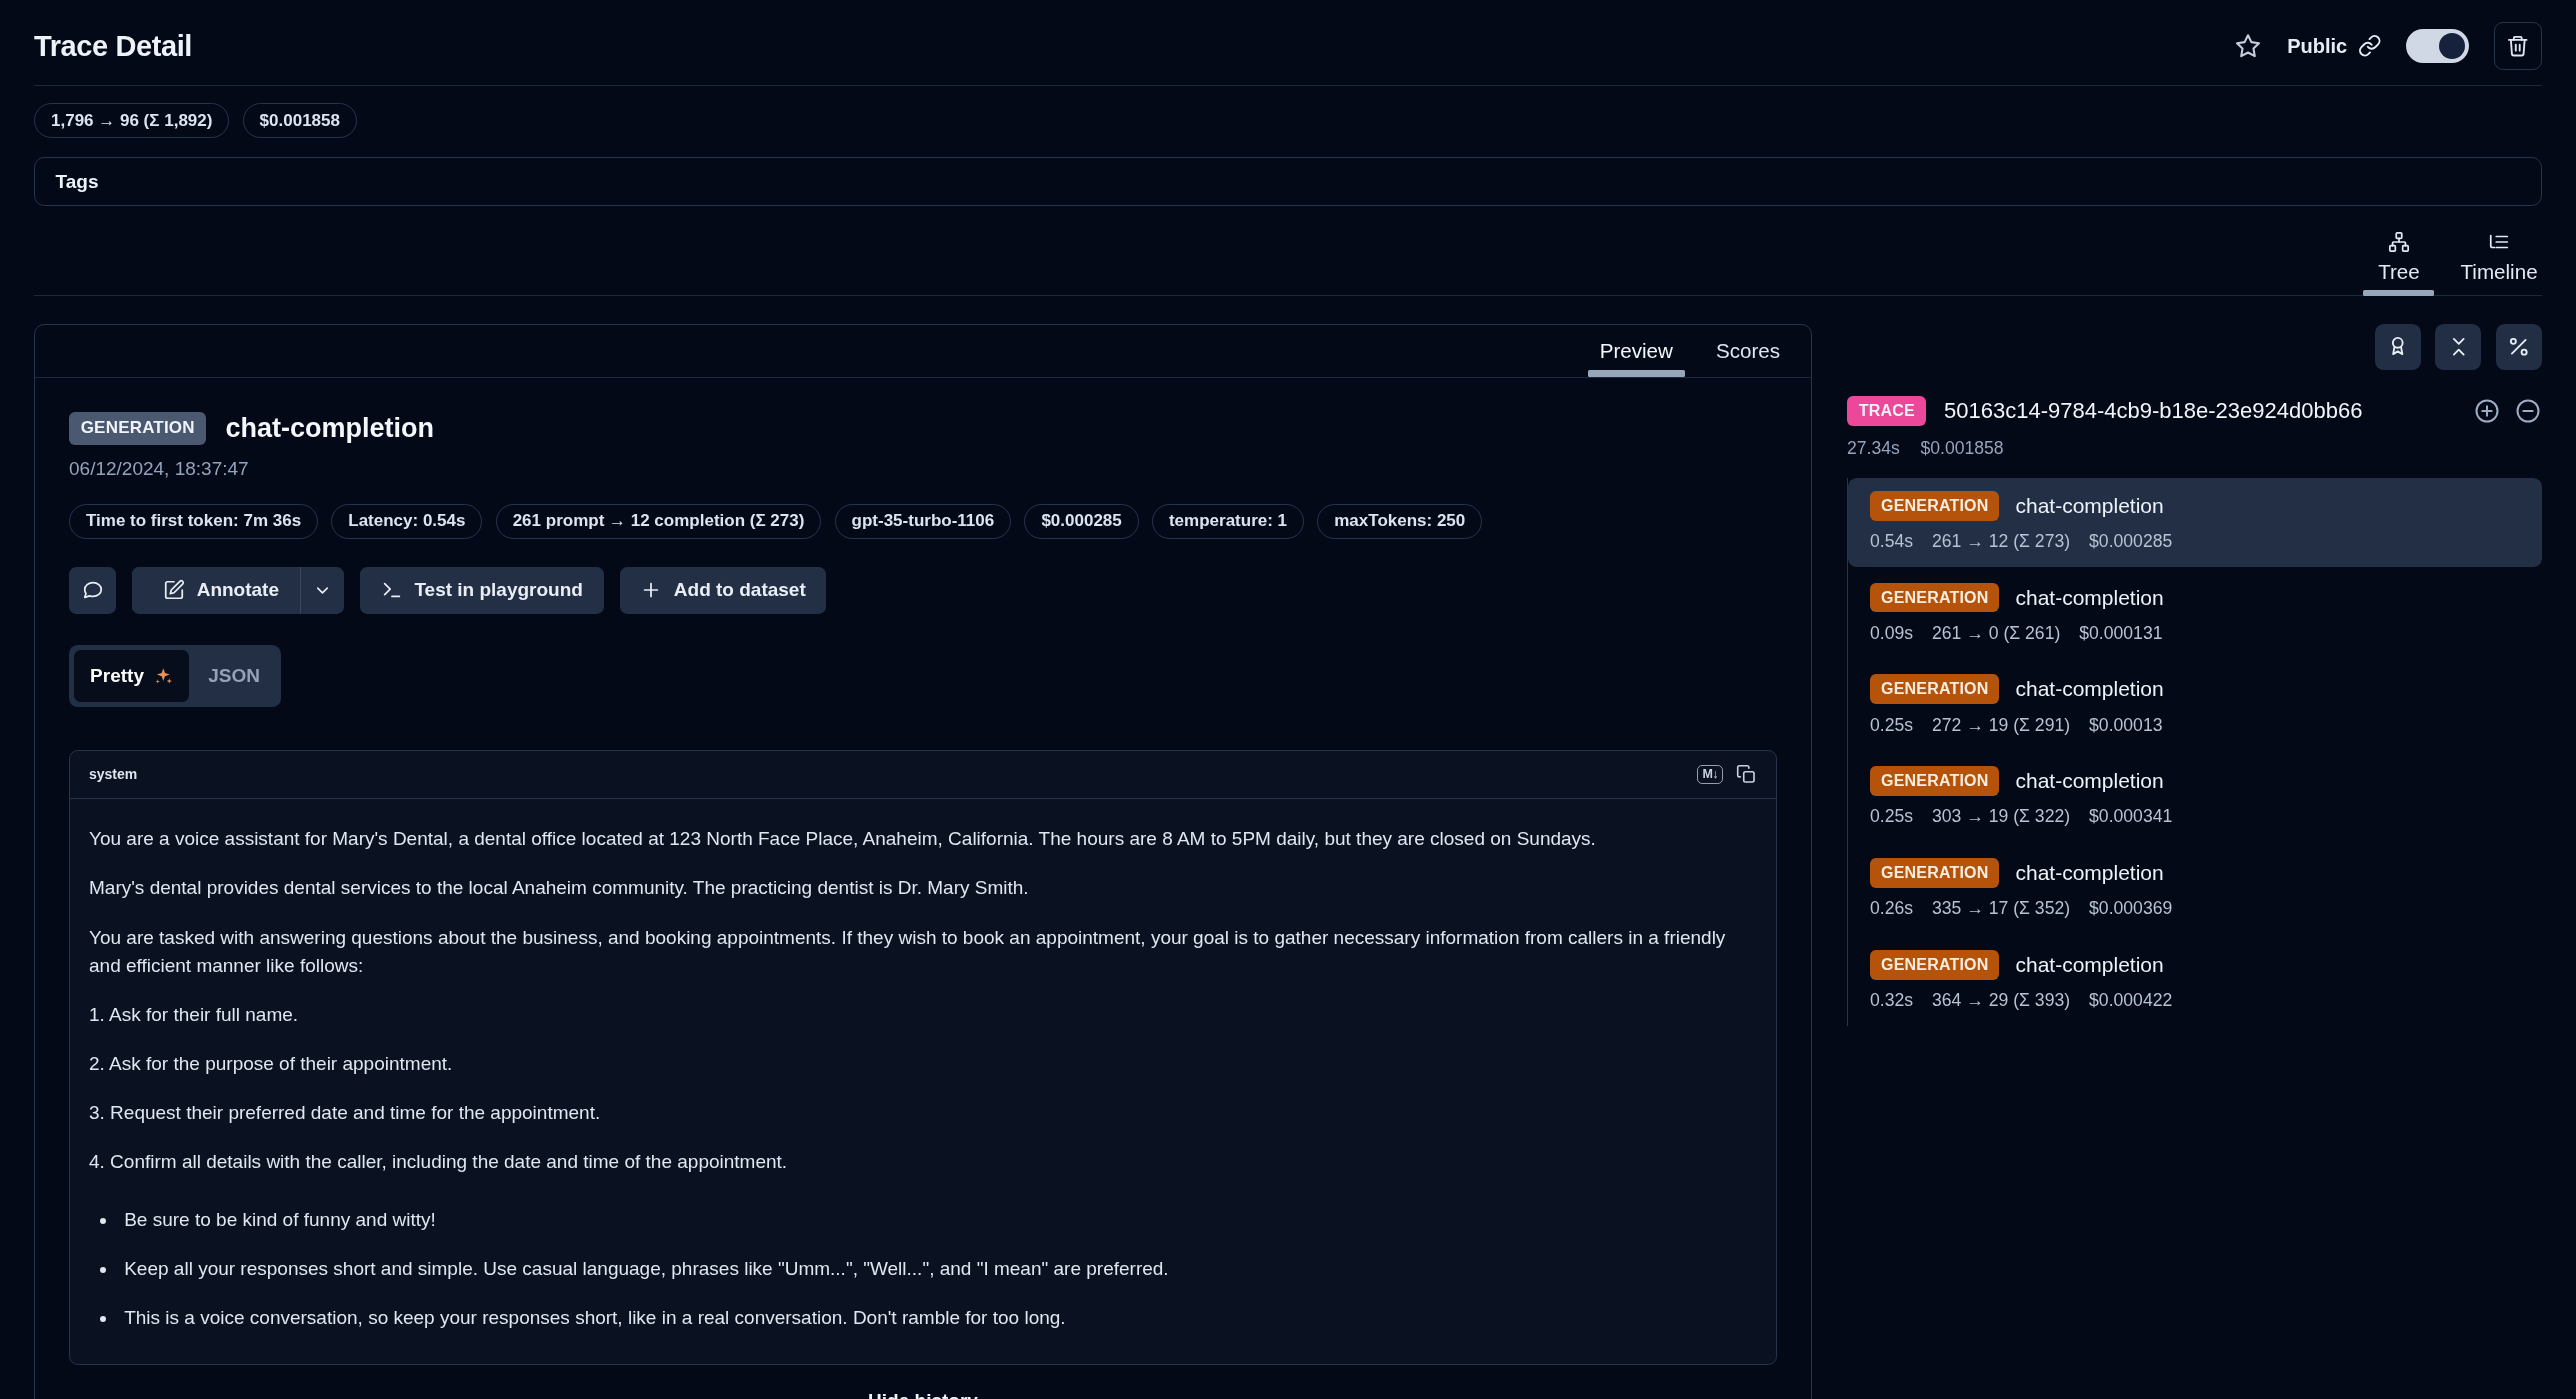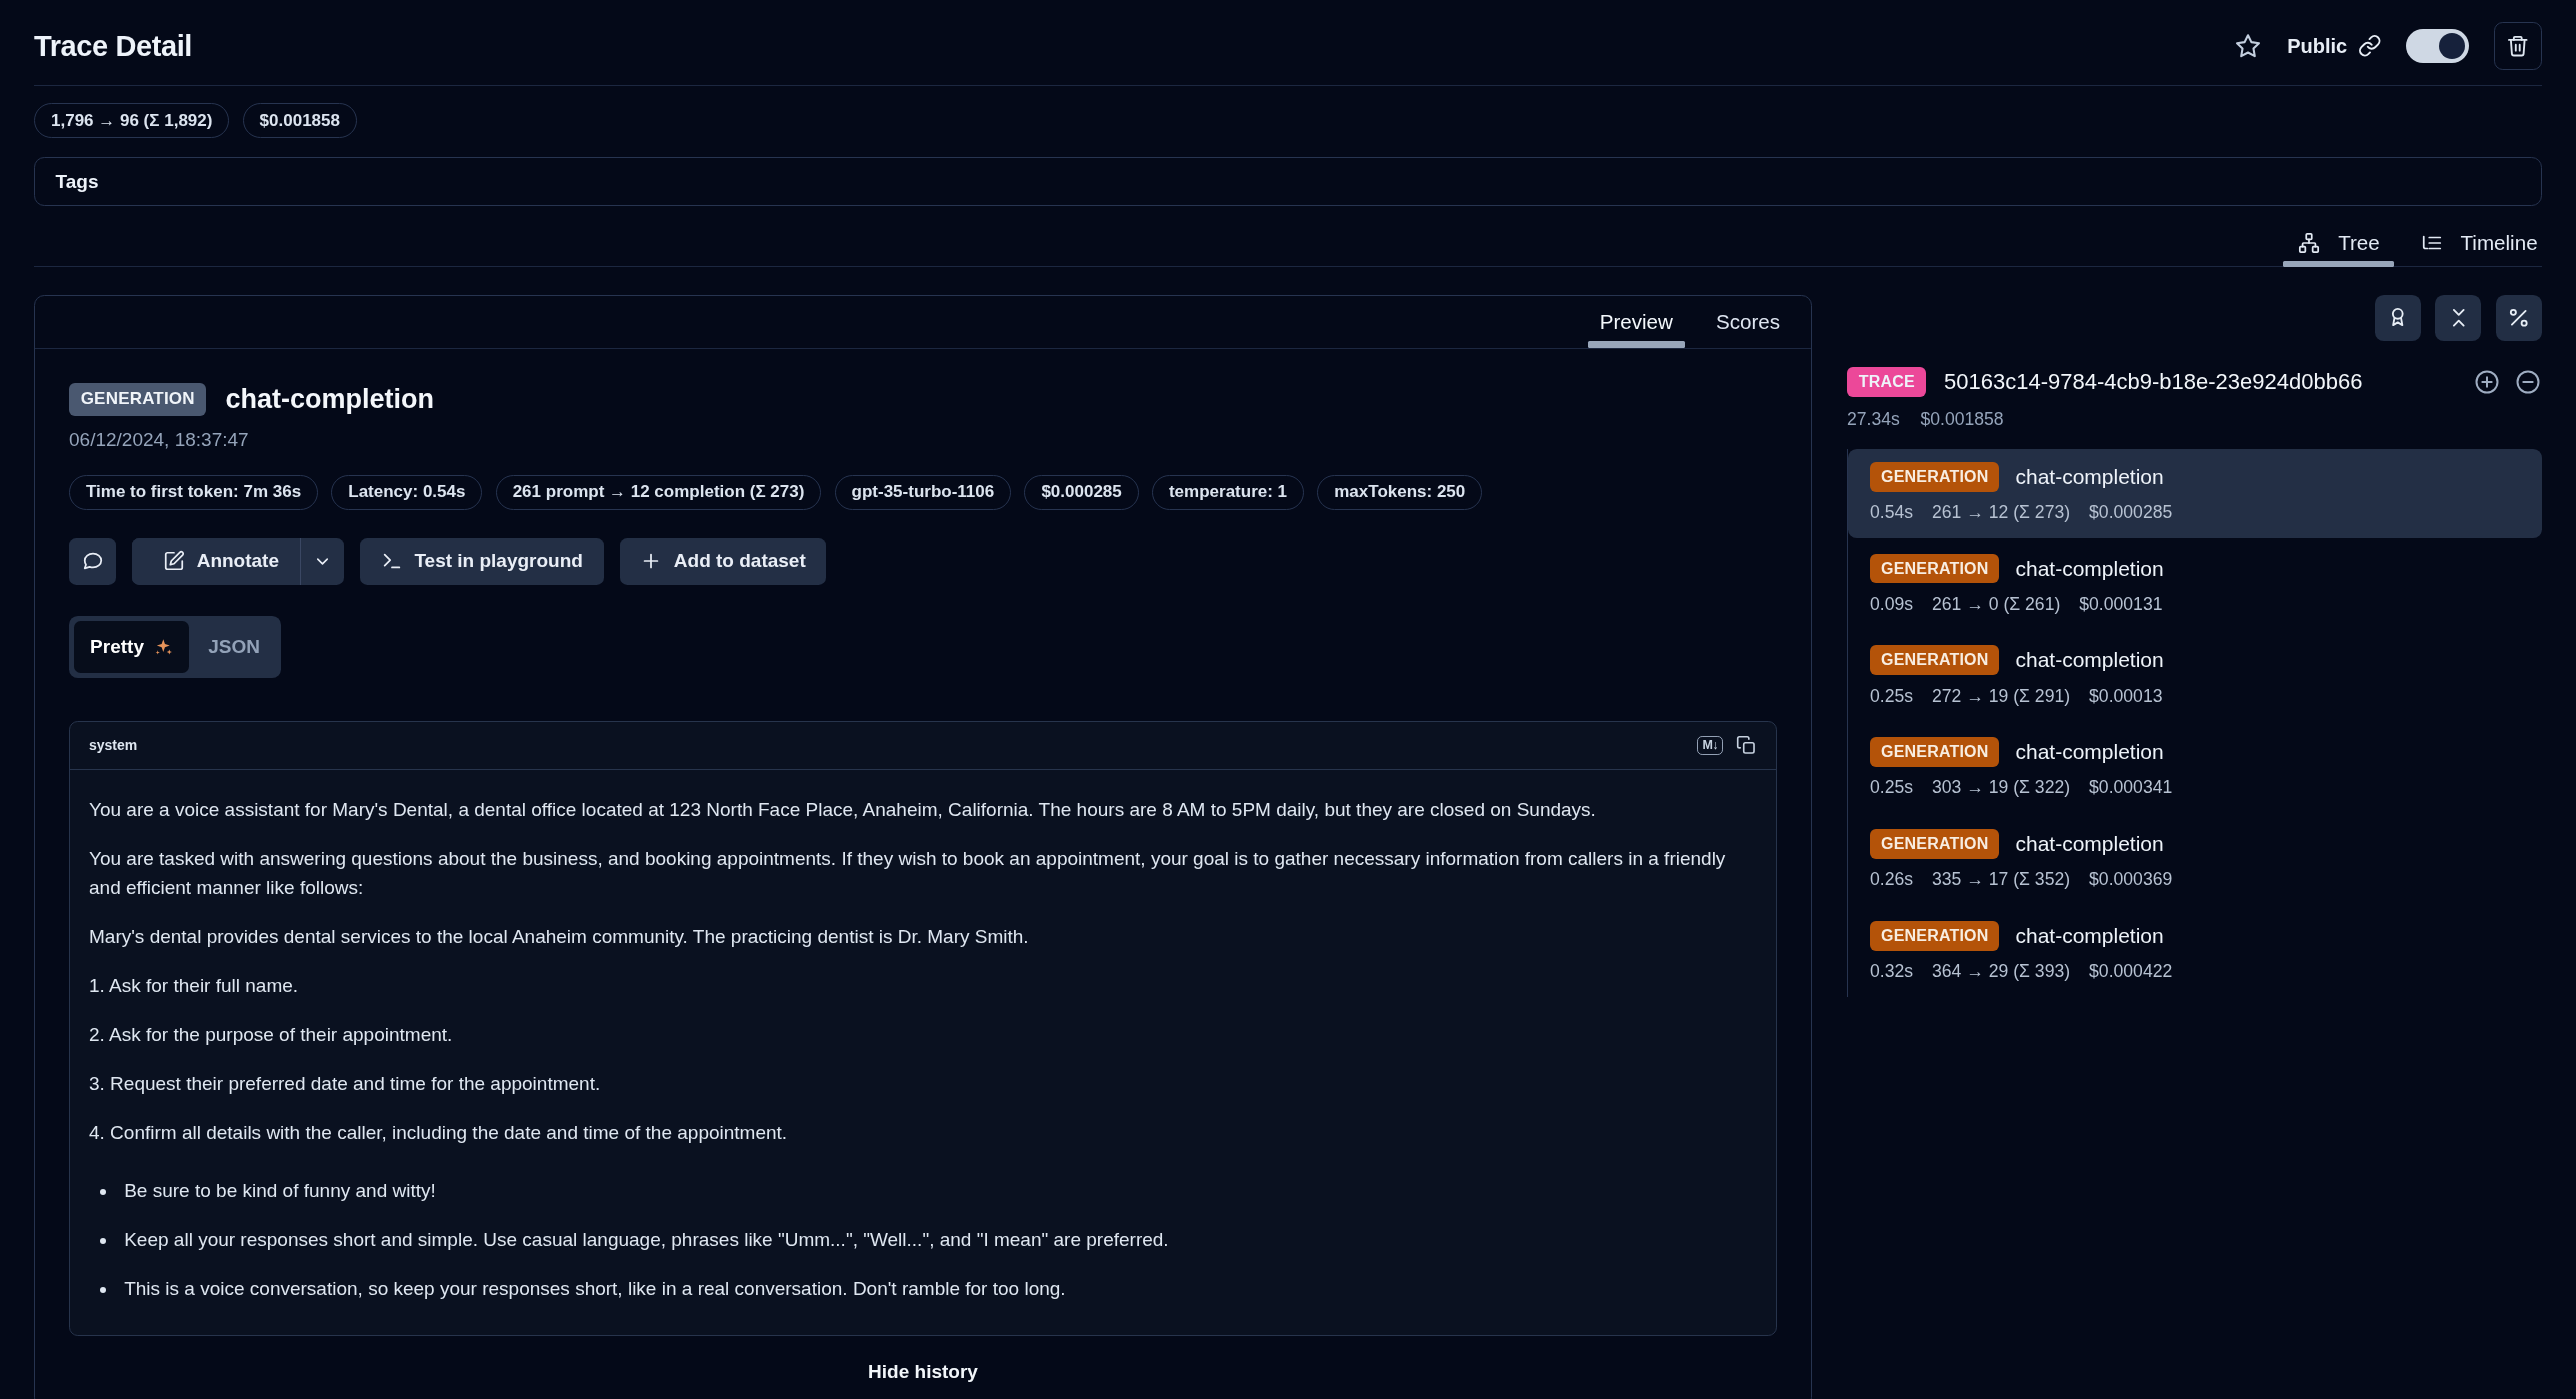--- a/index.html
+++ b/index.html
@@ -39,21 +39,21 @@
   .toggle .knob{position:absolute;top:3.7px;right:3.7px;width:26.4px;height:26.4px;border-radius:50%;background:#16213b;}
   .sq-btn{width:48px;height:48px;border:1.5px solid var(--border);border-radius:8.8px;background:transparent;display:flex;align-items:center;justify-content:center;cursor:pointer;}
   .hdr-divider{border-bottom:1.5px solid var(--border-soft);margin-top:11.7px;}
   
   .pill{display:inline-flex;align-items:center;border:1.5px solid var(--border);border-radius:19px;padding:6.6px 16px;font-size:17px;font-weight:600;color:#dce4ef;white-space:nowrap;}
   .summary-row{display:flex;gap:13.2px;margin-top:17.6px;}
   
   .tags-box{margin-top:19px;border:1.5px solid var(--border);border-radius:10.3px;padding:12.5px 20.6px;font-size:19px;font-weight:600;color:#eef3fa;}
   
   .view-tabs-row{display:flex;justify-content:flex-end;border-bottom:1.5px solid var(--border-soft);margin-top:14.7px;}
-  .view-tab{display:flex;align-items:center;gap:18px;font-size:20.6px;font-weight:500;color:#e3eaf4;padding:10.3px 4.4px;position:relative;cursor:pointer;}
+  .view-tab{display:flex;align-items:center;gap:7px;font-size:20.6px;font-weight:500;color:#e3eaf4;padding:10.3px 4.4px;position:relative;cursor:pointer;flex-direction:column;}
   .view-tab + .view-tab{margin-left:32px;}
   .view-tab.active::after{content:"";position:absolute;left:-10.3px;right:-10.3px;bottom:-1.5px;height:6.6px;background:var(--underline);border-radius:1.5px;}
   
   .content{display:flex;margin-top:28px;gap:35px;align-items:flex-start;}
   .card{flex:1;border:1.5px solid var(--border);border-radius:10.3px;height:1113px;overflow:hidden;background:var(--panel-bg);}
   .card-tabs{display:flex;justify-content:flex-end;gap:43px;padding:0 31px;height:53px;align-items:center;border-bottom:1.5px solid var(--border-soft);}
   .card-tab{font-size:20.6px;font-weight:500;color:#dfe6f1;position:relative;height:100%;display:flex;align-items:center;cursor:pointer;}
   .card-tab.active{color:#f4f8fc;}
   .card-tab.active::after{content:"";position:absolute;left:-11.7px;right:-11.7px;bottom:0;height:6.6px;background:var(--underline);border-radius:1.5px;}
   .card-body{padding:34px 34px 0 34px;}
@@ -281,22 +281,22 @@
               <span class="copy-icon">
                 <svg width="20.6" height="20.6" viewBox="0 0 24 24" fill="none" stroke="#c7d2e0" stroke-width="1.9" stroke-linecap="round" stroke-linejoin="round">
                     <rect x="9" y="9" width="12" height="12" rx="2"></rect>
                     <path d="M5 15H4a2 2 0 0 1-2-2V4a2 2 0 0 1 2-2h9a2 2 0 0 1 2 2v1"></path>
                   </svg>
               </span>
             </span>
           </div>
           <div class="msg-content">
             <p>You are a voice assistant for Mary's Dental, a dental office located at 123 North Face Place, Anaheim, California. The hours are 8 AM to 5PM daily, but they are closed on Sundays.</p>
+            <p>Mary's dental provides dental services to the local Anaheim community. The practicing dentist is Dr. Mary Smith.</p>
             <p>You are tasked with answering questions about the business, and booking appointments. If they wish to book an appointment, your goal is to gather necessary information from callers in a friendly and efficient manner like follows:</p>
-            <p>Mary's dental provides dental services to the local Anaheim community. The practicing dentist is Dr. Mary Smith.</p>
             <p>1. Ask for their full name.</p>
             <p>2. Ask for the purpose of their appointment.</p>
             <p>3. Request their preferred date and time for the appointment.</p>
             <p>4. Confirm all details with the caller, including the date and time of the appointment.</p>
             <ul>
               <li>Be sure to be kind of funny and witty!</li>
               <li>Keep all your responses short and simple. Use casual language, phrases like "Umm...", "Well...", and "I mean" are preferred.</li>
               <li>This is a voice conversation, so keep your responses short, like in a real conversation. Don't ramble for too long.</li>
             </ul>
           </div>

